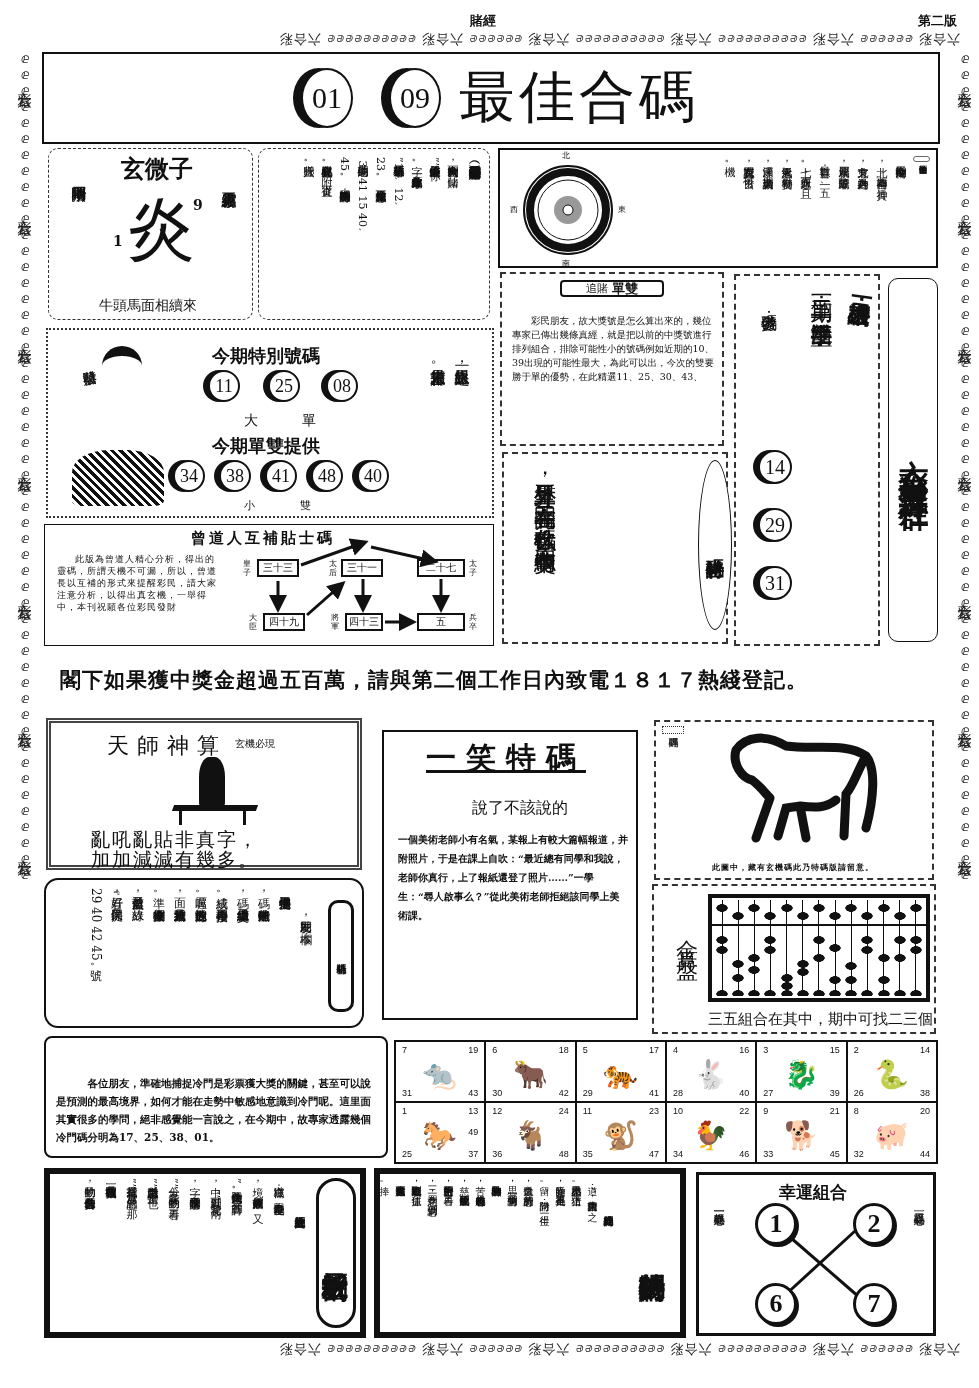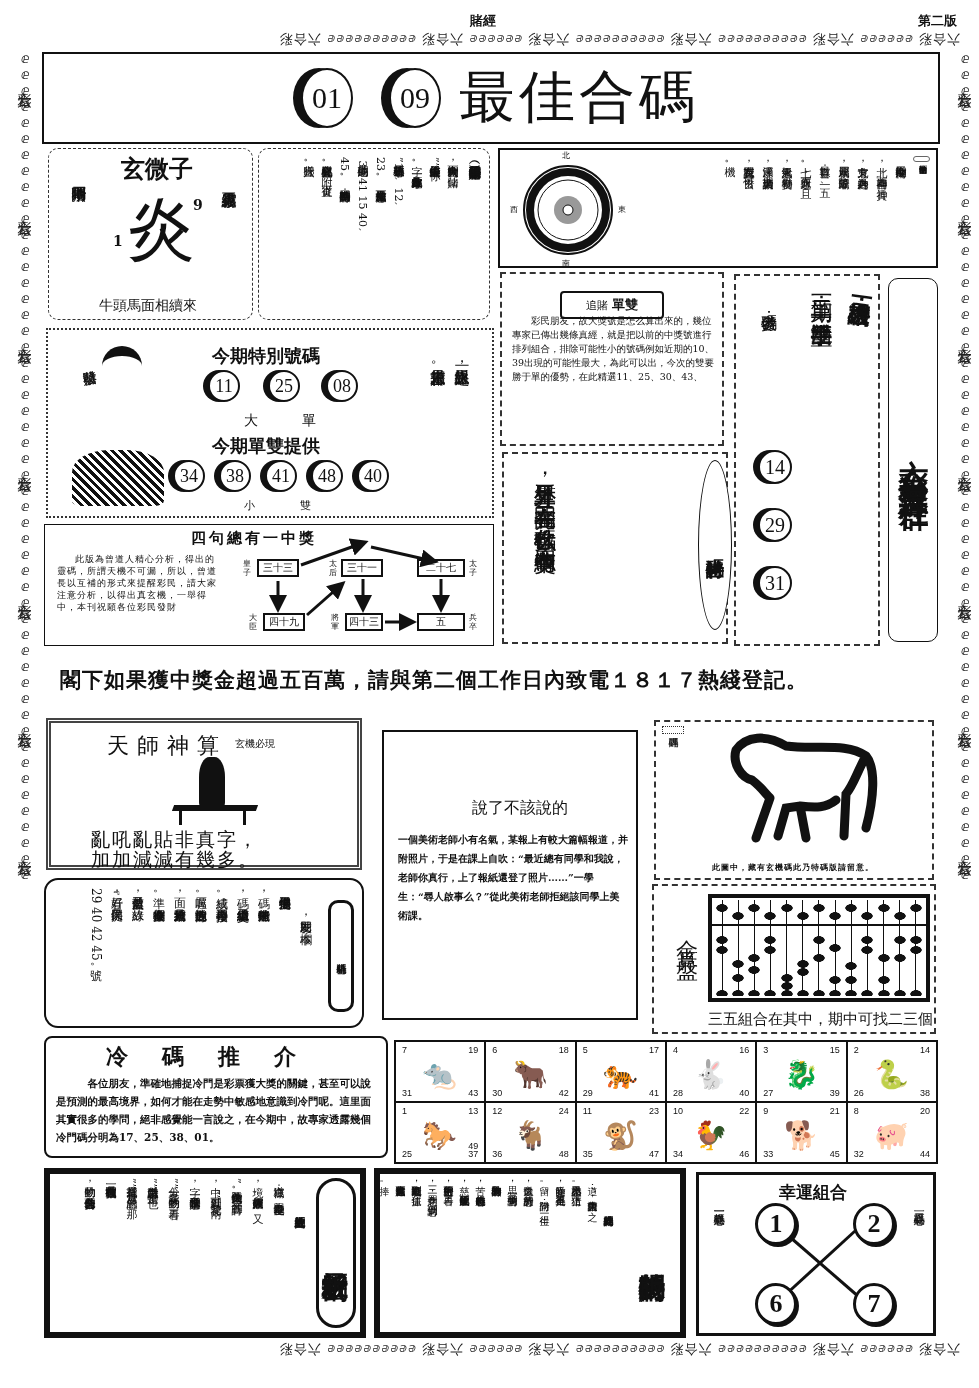--- a/index.html
+++ b/index.html
@@ -13,21 +13,21 @@
   .rounded { border-radius: 10px; }
   .ball { display: inline-flex; align-items: center; justify-content: center; width: 32px; height: 32px; border-radius: 50%; border: 2px solid #111; box-shadow: -5px 0 0 0 #111; background: #fff; font-family: "Liberation Serif", serif; font-size: 18px; margin: 0 10px; }
   .sans { font-family: "Liberation Sans", sans-serif; }
   .border-row { position: absolute; font-family: "DejaVu Sans", sans-serif; font-size: 13px; white-space: nowrap; overflow: hidden; color: #222; letter-spacing: 1px; }
   .border-col { position: absolute; writing-mode: vertical-rl; text-orientation: upright; font-family: "DejaVu Sans", sans-serif; font-size: 14px; overflow: hidden; color: #222; line-height: 1; }
   .zodiac-grid { display: grid; grid-template-columns: repeat(6, 1fr); grid-template-rows: 1fr 1fr; }
   .zcell { position: relative; border: 1px solid #111; }
   .zcell span { position: absolute; font-family: "Liberation Sans", sans-serif; font-size: 9px; }
   .zcell .tl { top: 3px; left: 6px; } .zcell .tr { top: 3px; right: 6px; }
   .zcell .bl { bottom: 3px; left: 6px; } .zcell .br { bottom: 3px; right: 6px; }
-  .zcell .mr { top: 38px; right: 6px; }
+  .zcell .mr { top: 24px; right: 6px; }
   .zcell .animal { top: 16px; left: 50%; transform: translateX(-50%); font-size: 28px; font-family: "DejaVu Sans", sans-serif; }
   .luckyball { position: absolute; width: 42px; height: 42px; border-radius: 50%; border: 3px solid #111; display: flex; align-items: center; justify-content: center; font-size: 26px; font-weight: bold; font-family: "Liberation Serif", serif; background: #fff; box-shadow: 2px 2px 0 #111; }
   .arrbox { position: absolute; border: 2px solid #111; font-size: 10px; display:flex; align-items:center; justify-content:center; background:#fff; }
   .lbl { position: absolute; font-size: 8px; line-height: 9px; width: 10px; }
 </style>
 </head>
 <body>
 
 <div class="abs sans" style="left:470px;top:12px;font-size:13px;font-weight:bold;">賭經</div>
 <div class="abs sans" style="left:918px;top:12px;font-size:13px;font-weight:bold;">第二版</div>
@@ -119,21 +119,21 @@
     <span class="ball" style="margin:0 7px;">48</span>
     <span class="ball" style="margin:0 7px;">40</span>
   </div>
   <div class="abs" style="left:196px;top:168px;font-size:11px;">小</div>
   <div class="abs" style="left:252px;top:168px;font-size:11px;">雙</div>
   <div class="abs vt" style="left:404px;top:28px;font-size:15px;">一飯之恩終生報，</div>
   <div class="abs vt" style="left:380px;top:28px;font-size:15px;">忠言最是招人謙。</div>
 </div>
 
 <div class="box dashed" style="left:500px;top:272px;width:224px;height:174px;border-width:2px;">
-  <div class="abs" style="left:58px;top:17px;width:104px;height:28px;border:2px solid #111;border-radius:4px;display:flex;align-items:center;justify-content:center;gap:4px;">
+  <div class="abs" style="left:58px;top:6px;width:104px;height:17px;border:2px solid #111;border-radius:4px;display:flex;align-items:center;justify-content:center;gap:4px;">
     <span style="font-size:11px;">追賭</span>
     <span class="sans" style="font-size:13px;font-weight:bold;">單雙</span>
   </div>
   <div class="abs" style="left:10px;top:40px;width:206px;font-size:9.5px;line-height:14px;text-indent:2em;">彩民朋友，故大獎號是怎么算出來的，幾位專家已傳出幾條真經，就是把以前的中獎號進行排列組合，排除可能性小的號碼例如近期的10、39出現的可能性最大，為此可以出，今次的雙要勝于單的優勢，在此精選11、25、30、43、</div>
 </div>
 
 <div class="box dashed" style="left:502px;top:452px;width:226px;height:192px;border-width:2px;">
   <div class="abs" style="left:18px;top:14px;height:170px;writing-mode:vertical-rl;display:flex;gap:0;font-size:22px;line-height:46px;">
     <div>里里外外三才算，</div>
     <div>二在三右金光閃。</div>
@@ -153,21 +153,21 @@
     <span class="ball" style="width:34px;height:34px;font-size:20px;">29</span>
     <span class="ball" style="width:34px;height:34px;font-size:20px;">31</span>
   </div>
 </div>
 
 <div class="box rounded" style="left:888px;top:278px;width:50px;height:364px;border-width:1px;display:flex;align-items:center;justify-content:center;">
   <div class="vt sans" style="font-size:30px;font-weight:bold;letter-spacing:6px;">六合彩券惠澤社群</div>
 </div>
 
 <div class="box" style="left:44px;top:524px;width:450px;height:122px;border-width:1px;">
-  <div class="abs" style="left:146px;top:4px;font-size:15px;font-weight:bold;letter-spacing:3px;">四句總有一中獎</div>
+  <div class="abs" style="left:146px;top:4px;font-size:15px;font-weight:bold;letter-spacing:3px;">曾道人互補貼士碼</div>
   <div class="abs" style="left:12px;top:28px;width:160px;font-size:9px;line-height:12px;text-indent:2em;letter-spacing:1px;">此版為曾道人精心分析，得出的靈碼，所謂天機不可漏，所以，曾道長以互補的形式來提醒彩民，請大家注意分析，以得出真玄機，一舉得中，本刊祝願各位彩民發財</div>
   <div class="arrbox" style="left:212px;top:34px;width:42px;height:18px;">三十三</div>
   <div class="lbl" style="left:198px;top:34px;">皇子</div>
   <div class="arrbox" style="left:296px;top:34px;width:42px;height:18px;">三十一</div>
   <div class="lbl" style="left:284px;top:34px;">太后</div>
   <div class="arrbox" style="left:372px;top:34px;width:48px;height:18px;">二十七</div>
   <div class="lbl" style="left:424px;top:34px;">太子</div>
   <div class="arrbox" style="left:218px;top:88px;width:42px;height:18px;font-family:Liberation Mono, monospace;">四十九</div>
   <div class="lbl" style="left:204px;top:88px;">大臣</div>
   <div class="arrbox" style="left:300px;top:88px;width:38px;height:18px;">四十三</div>
@@ -201,20 +201,21 @@
     <div style="position:absolute;left:30px;top:0;width:26px;height:50px;background:#111;border-radius:40% 40% 10% 10%;"></div>
     <div style="position:absolute;left:4px;top:48px;width:84px;height:6px;background:#111;transform:skewX(-20deg);"></div>
     <div style="position:absolute;left:10px;top:54px;width:3px;height:14px;background:#111;"></div>
     <div style="position:absolute;left:74px;top:54px;width:3px;height:14px;background:#111;"></div>
   </div>
   <div class="abs" style="left:40px;top:104px;font-size:19px;letter-spacing:2px;">亂吼亂貼非真字，</div>
   <div class="abs" style="left:40px;top:124px;font-size:19px;letter-spacing:2px;">加加減減有幾多。</div>
 </div>
 
 <div class="box" style="left:382px;top:730px;width:256px;height:290px;border-width:2px;">
+  <div class="abs" style="left:42px;top:6px;font-size:30px;font-weight:bold;letter-spacing:10px;text-decoration:underline;">一笑特碼</div>
   <div class="abs" style="left:88px;top:66px;font-size:16px;">說了不該說的</div>
   <div class="abs" style="left:14px;top:98px;width:230px;font-size:10px;line-height:19px;font-weight:bold;">一個美術老師小有名氣，某報上有較大篇幅報道，并附照片，于是在課上自吹：“最近總有同學和我說，老師你真行，上了報紙還登了照片……”一學生：“尋人啟事么？”從此美術老師拒絕該同學上美術課。</div>
 </div>
 
 <div class="box dashed" style="left:654px;top:720px;width:280px;height:160px;border-width:2px;">
   <div class="abs vt" style="left:6px;top:4px;font-size:10px;border:1px dotted #333;padding:3px;">尋碼圖</div>
   <svg class="abs" style="left:60px;top:6px;" width="170" height="120" viewBox="0 0 170 120">
     <path d="M20,22 C30,8 50,6 70,18 C100,22 130,14 150,28 C160,40 158,70 150,100 M150,28 C140,46 138,56 130,66 L128,108 M120,72 C110,80 100,80 84,78 L70,80 L62,108 M84,78 L90,110 M54,70 L40,110 M20,22 C16,36 26,50 36,52 M36,52 C44,58 50,66 54,70" fill="none" stroke="#111" stroke-width="9" stroke-linecap="round"></path>
   </svg>
   <div class="abs" style="left:56px;top:140px;font-size:8px;font-weight:bold;letter-spacing:1px;">此圖中，藏有玄機碼此乃特碼版請留意。</div>
@@ -254,21 +255,20 @@
     <div>厲喔。故近期的色波方</div>
     <div>面，見到綠波重拾水</div>
     <div>準。今次本欄首個推介</div>
     <div>自然是藍波了，故綠</div>
     <div>『看好，同又提供』、</div>
     <div>29 40 42 45號。</div>
   </div>
 </div>
 
 <div class="box rounded" style="left:44px;top:1036px;width:344px;height:122px;border-width:2px;border-radius:8px;">
-  <div class="abs" style="left:60px;top:4px;font-size:22px;letter-spacing:34px;font-weight:bold;">冷碼推介</div>
   <div class="abs" style="left:10px;top:36px;width:324px;font-size:10.5px;line-height:18px;text-indent:3em;font-weight:bold;">各位朋友，準確地捕捉冷門是彩票獲大獎的關鍵，甚至可以說是預測的最高境界，如何才能在走勢中敏感地意識到冷門呢。這里面其實很多的學問，絕非感覺能一言說之，在今期中，故專家透露幾個冷門碼分明為17、25、38、01。</div>
 </div>
 
 <div class="abs zodiac-grid" style="left:394px;top:1040px;width:544px;height:124px;border:1px solid #111;">
   <div class="zcell">
       <span class="tl">7</span>
       <span class="tr">19</span>
       <span class="animal">🐀</span>
       <span class="bl">31</span>
       <span class="br">43</span>

